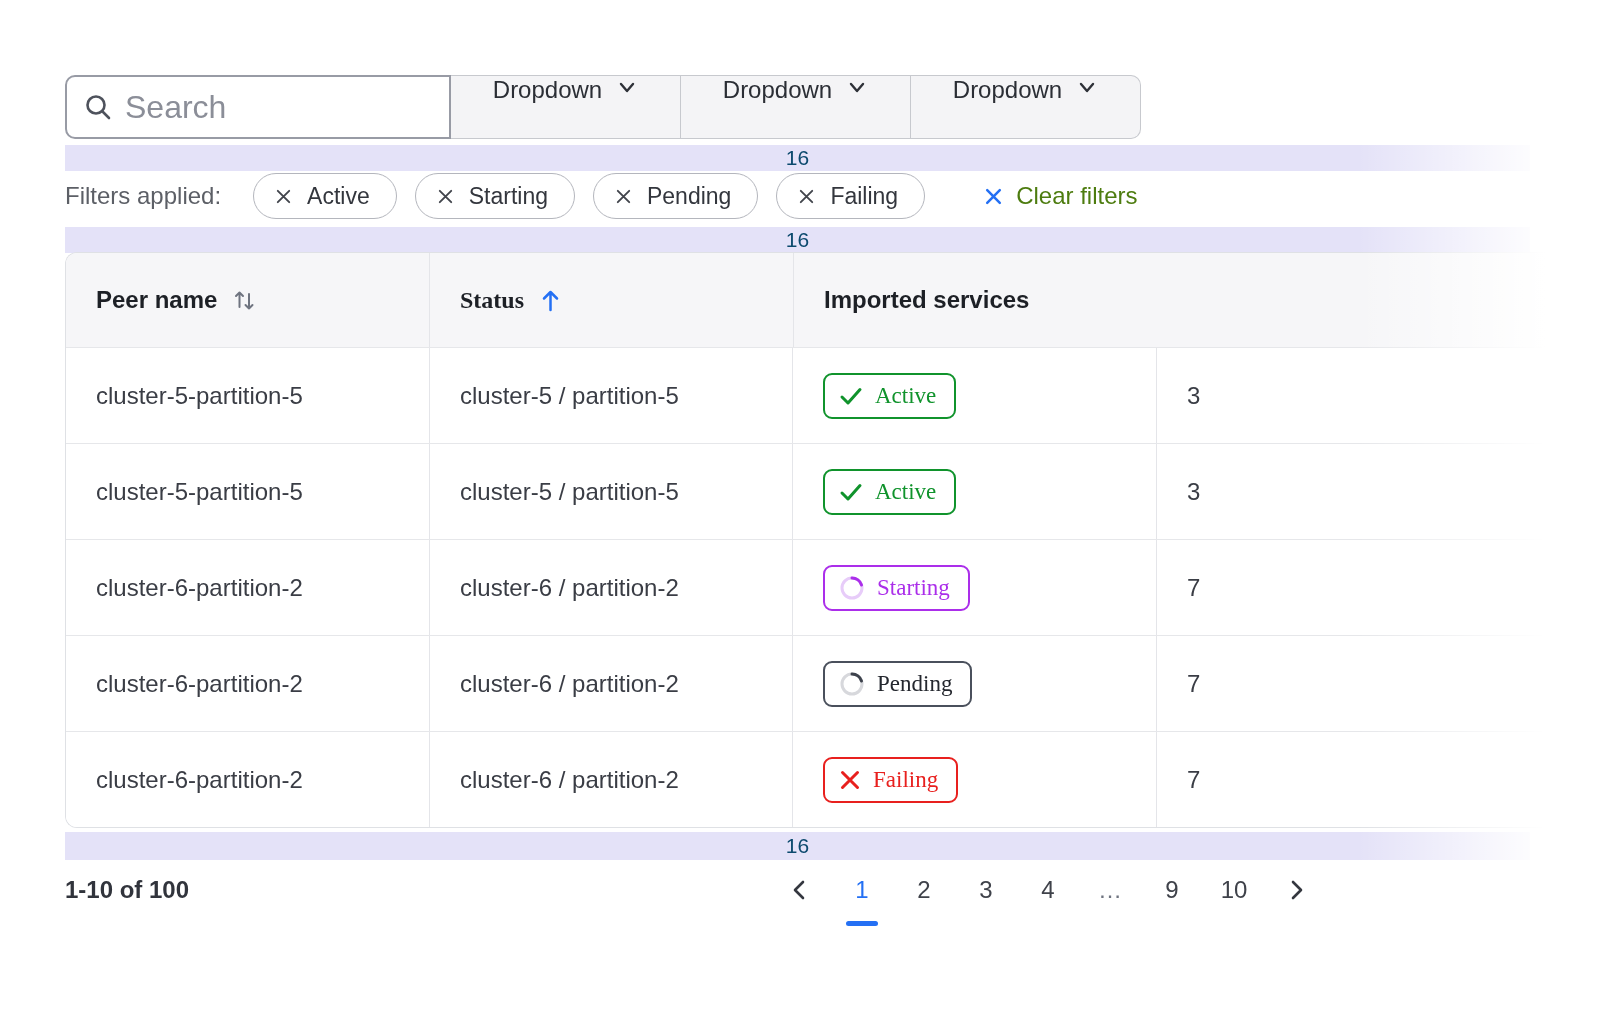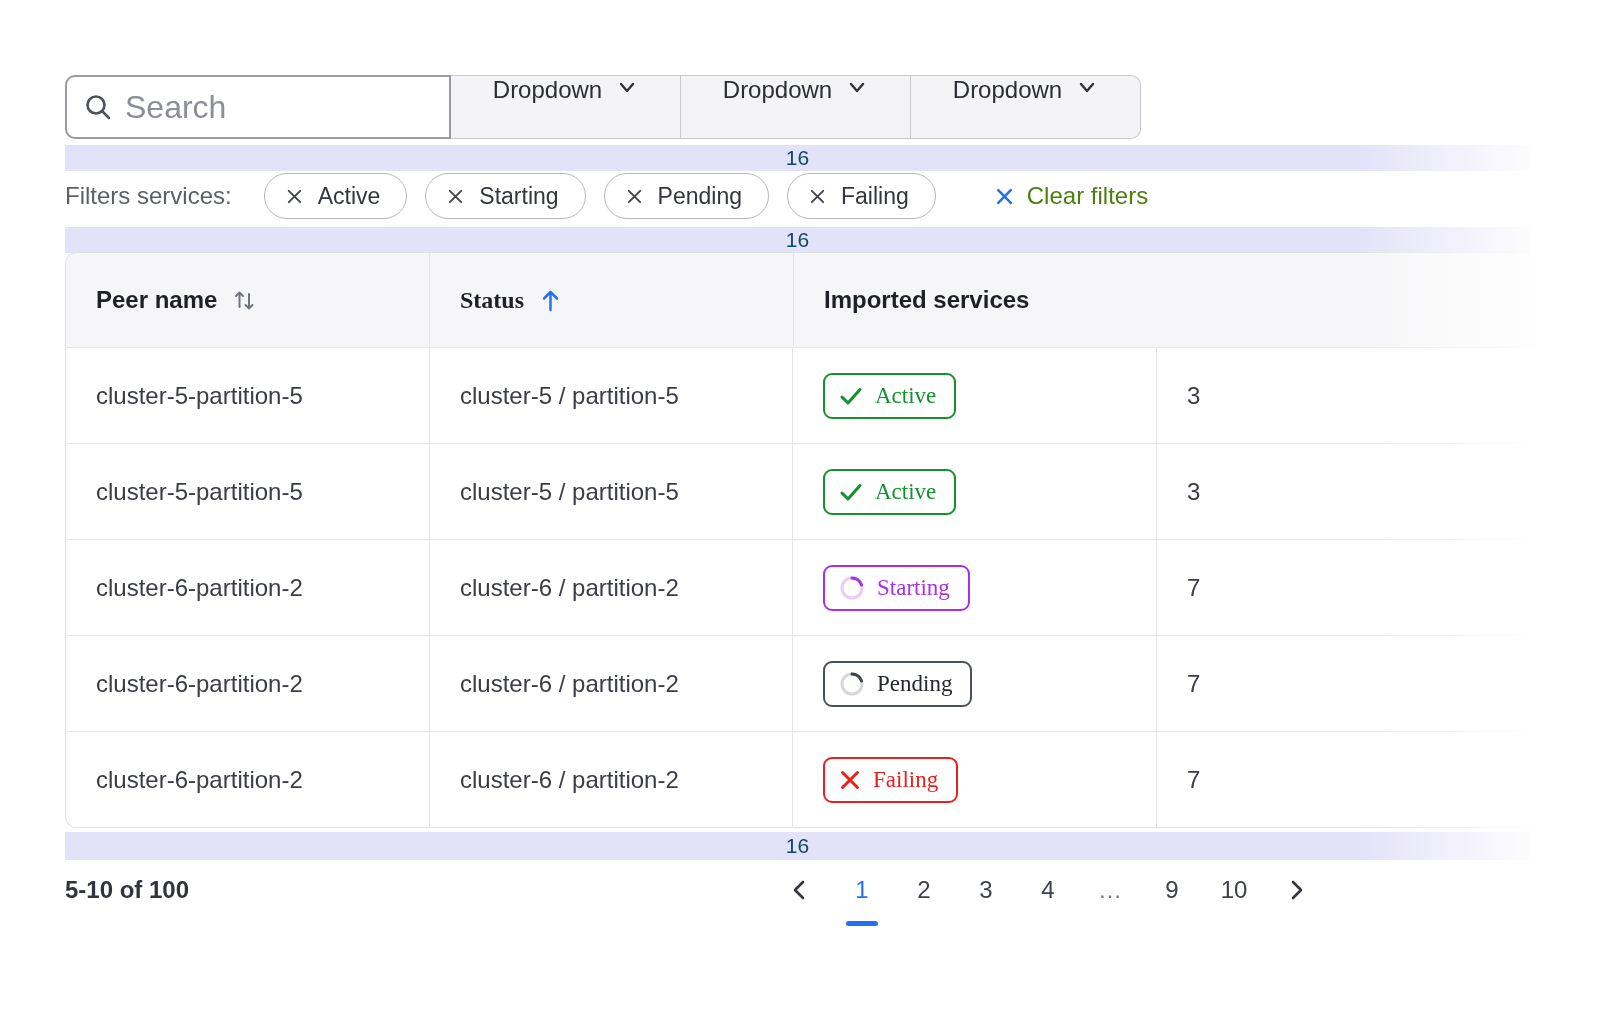--- a/index.html
+++ b/index.html
@@ -124,21 +124,21 @@
           </svg>
       </span>
     </button>
   </div>
 
   <div class="spacer spacer1">16</div>
   <div class="spacer spacer2">16</div>
   <div class="spacer spacer3">16</div>
 
   <div class="filters">
-    <span class="filters-label">Filters services:</span>
+    <span class="filters-label">Filters applied:</span>
 
     <button class="chip">
       <span>
         <svg width="19" height="19" viewBox="0 0 20 20">
             <path d="M4 4 L16 16 M16 4 L4 16" stroke="#42454c" stroke-width="2" stroke-linecap="round"></path>
           </svg>
       </span>
       <span>Active</span>
     </button>
     <button class="chip">
@@ -277,21 +277,21 @@
               </svg>
           </span>
           <span>Failing</span>
         </span>
       </div>
       <div class="t-cell c4">7</div>
     </div>
   </div>
 
   <div class="pagination">
-    <span class="range">5-10 of 100</span>
+    <span class="range">1-10 of 100</span>
     <div class="pager">
       <button class="p-item">
         <span>
           <svg width="24" height="24" viewBox="0 0 24 24">
               <polyline points="15,4 7,12 15,20" fill="none" stroke="#34373f" stroke-width="2.6" stroke-linecap="round" stroke-linejoin="round"></polyline>
             </svg>
         </span>
       </button>
       <button class="p-item active">1</button>
       <button class="p-item">2</button>

